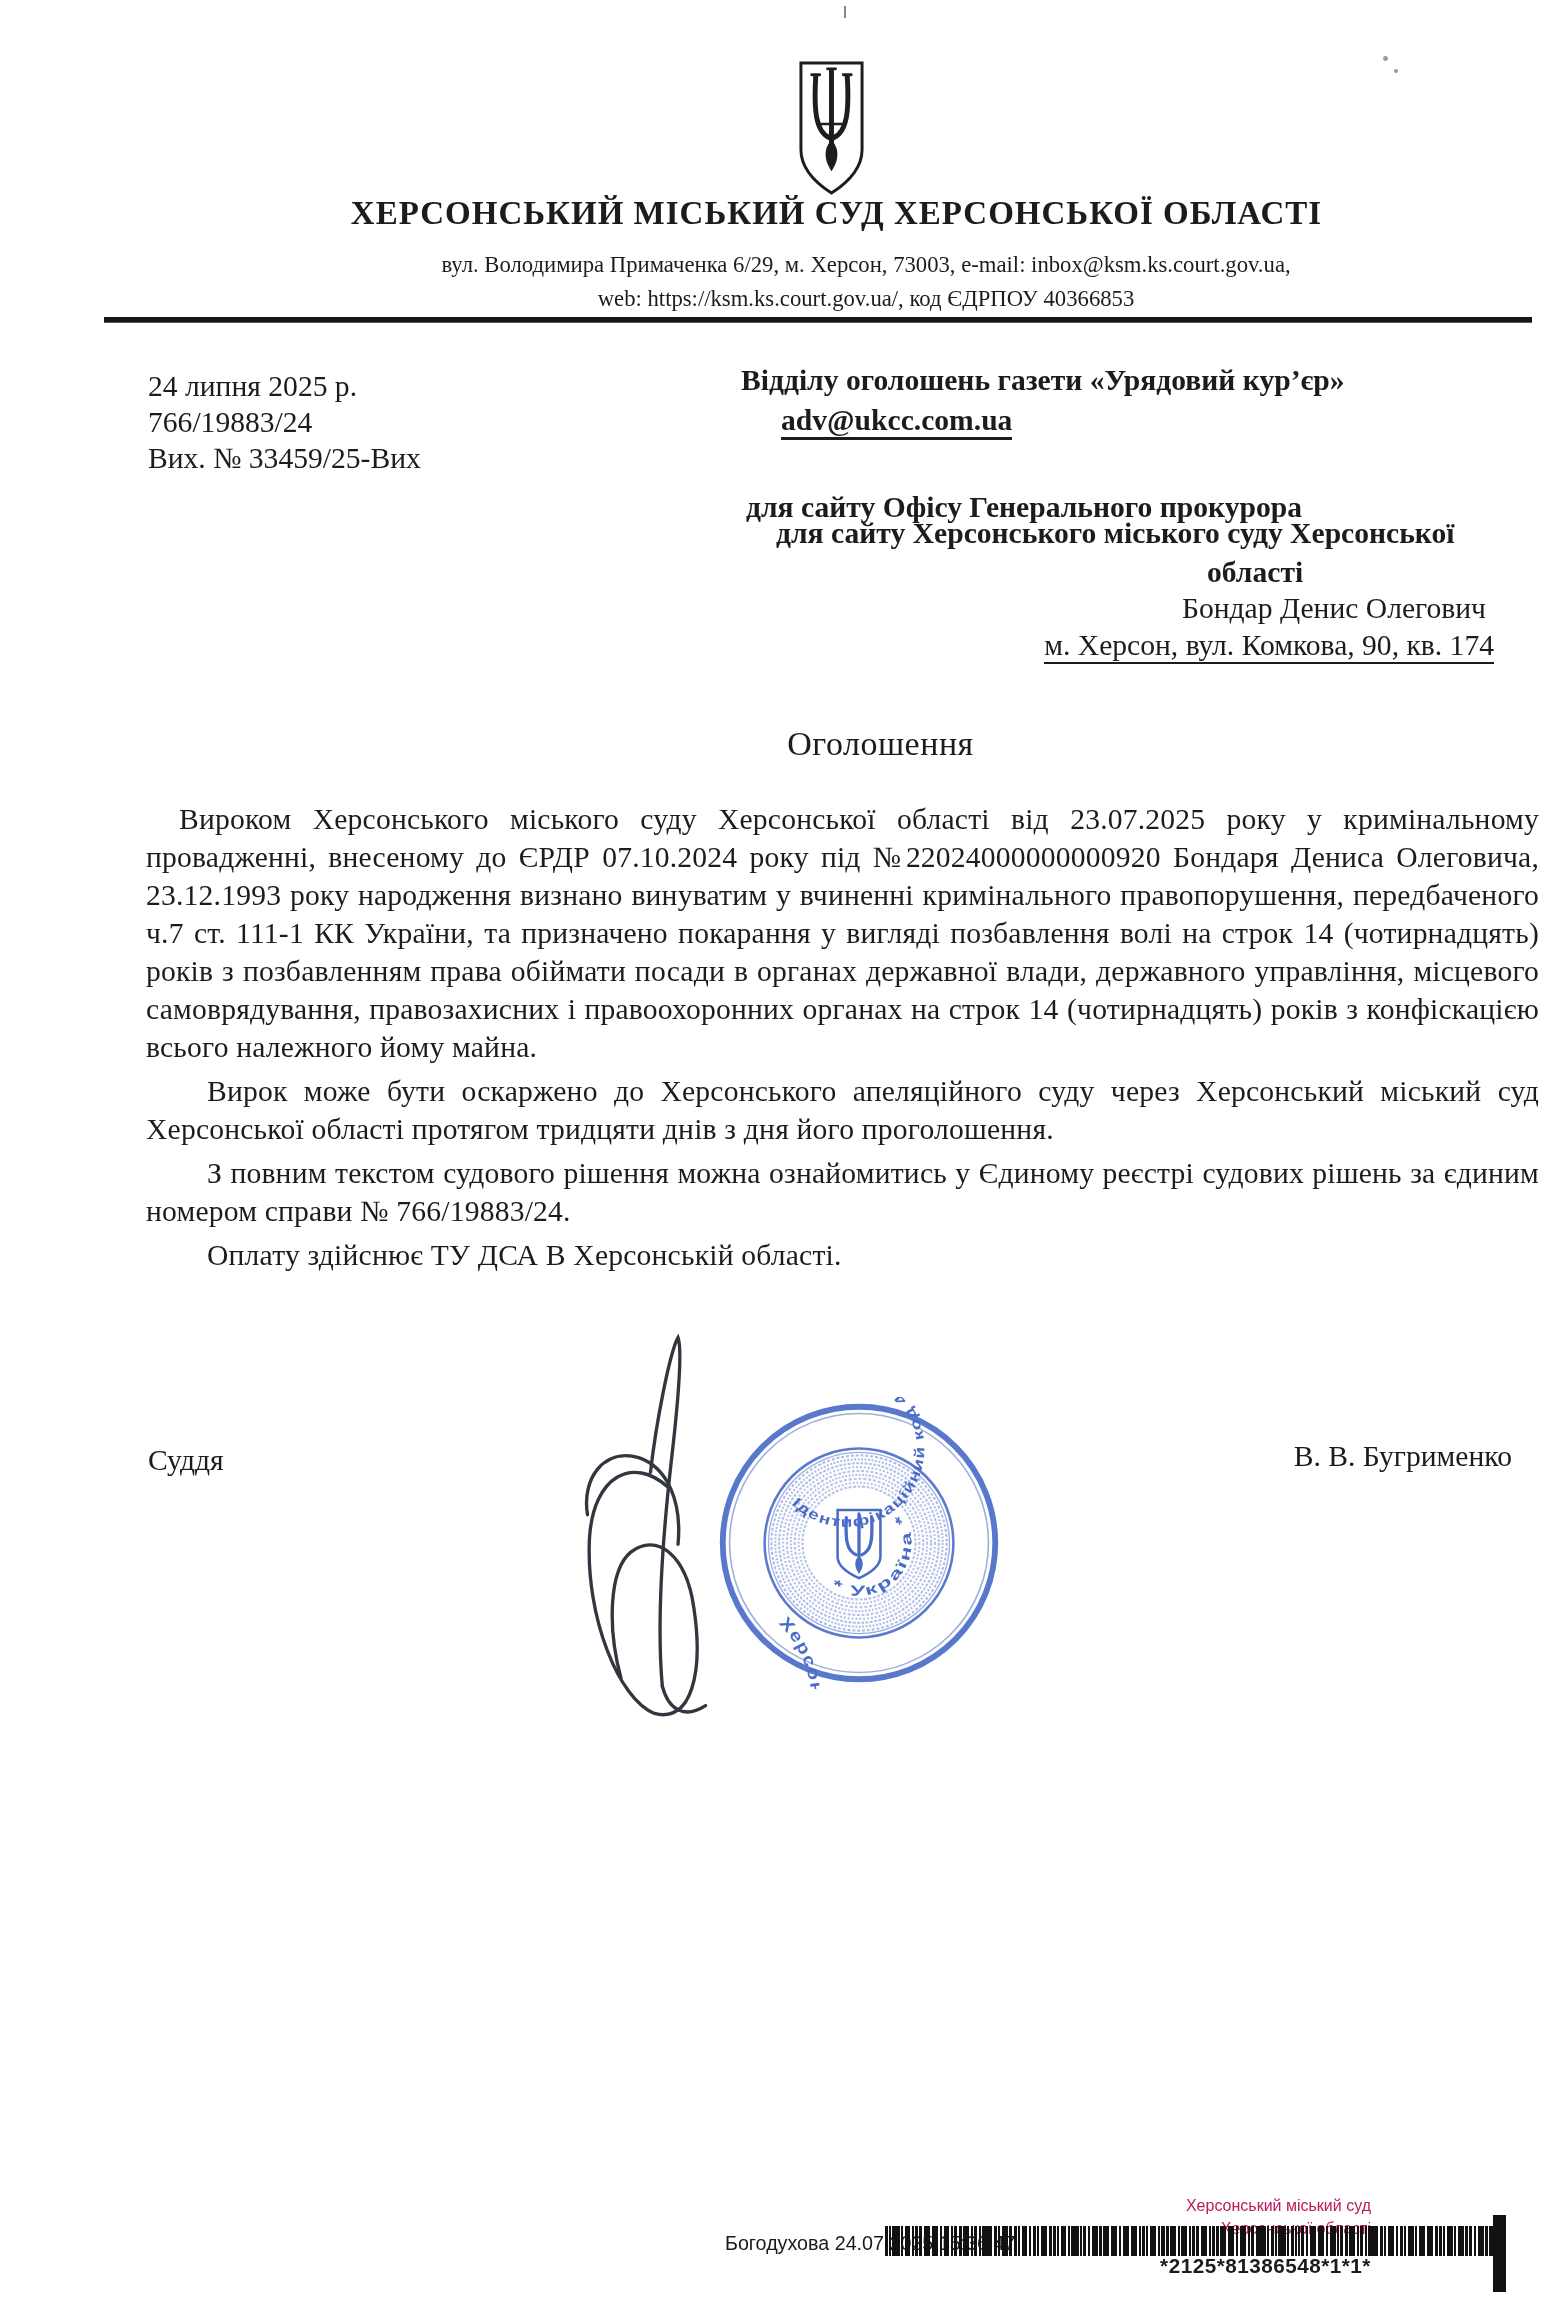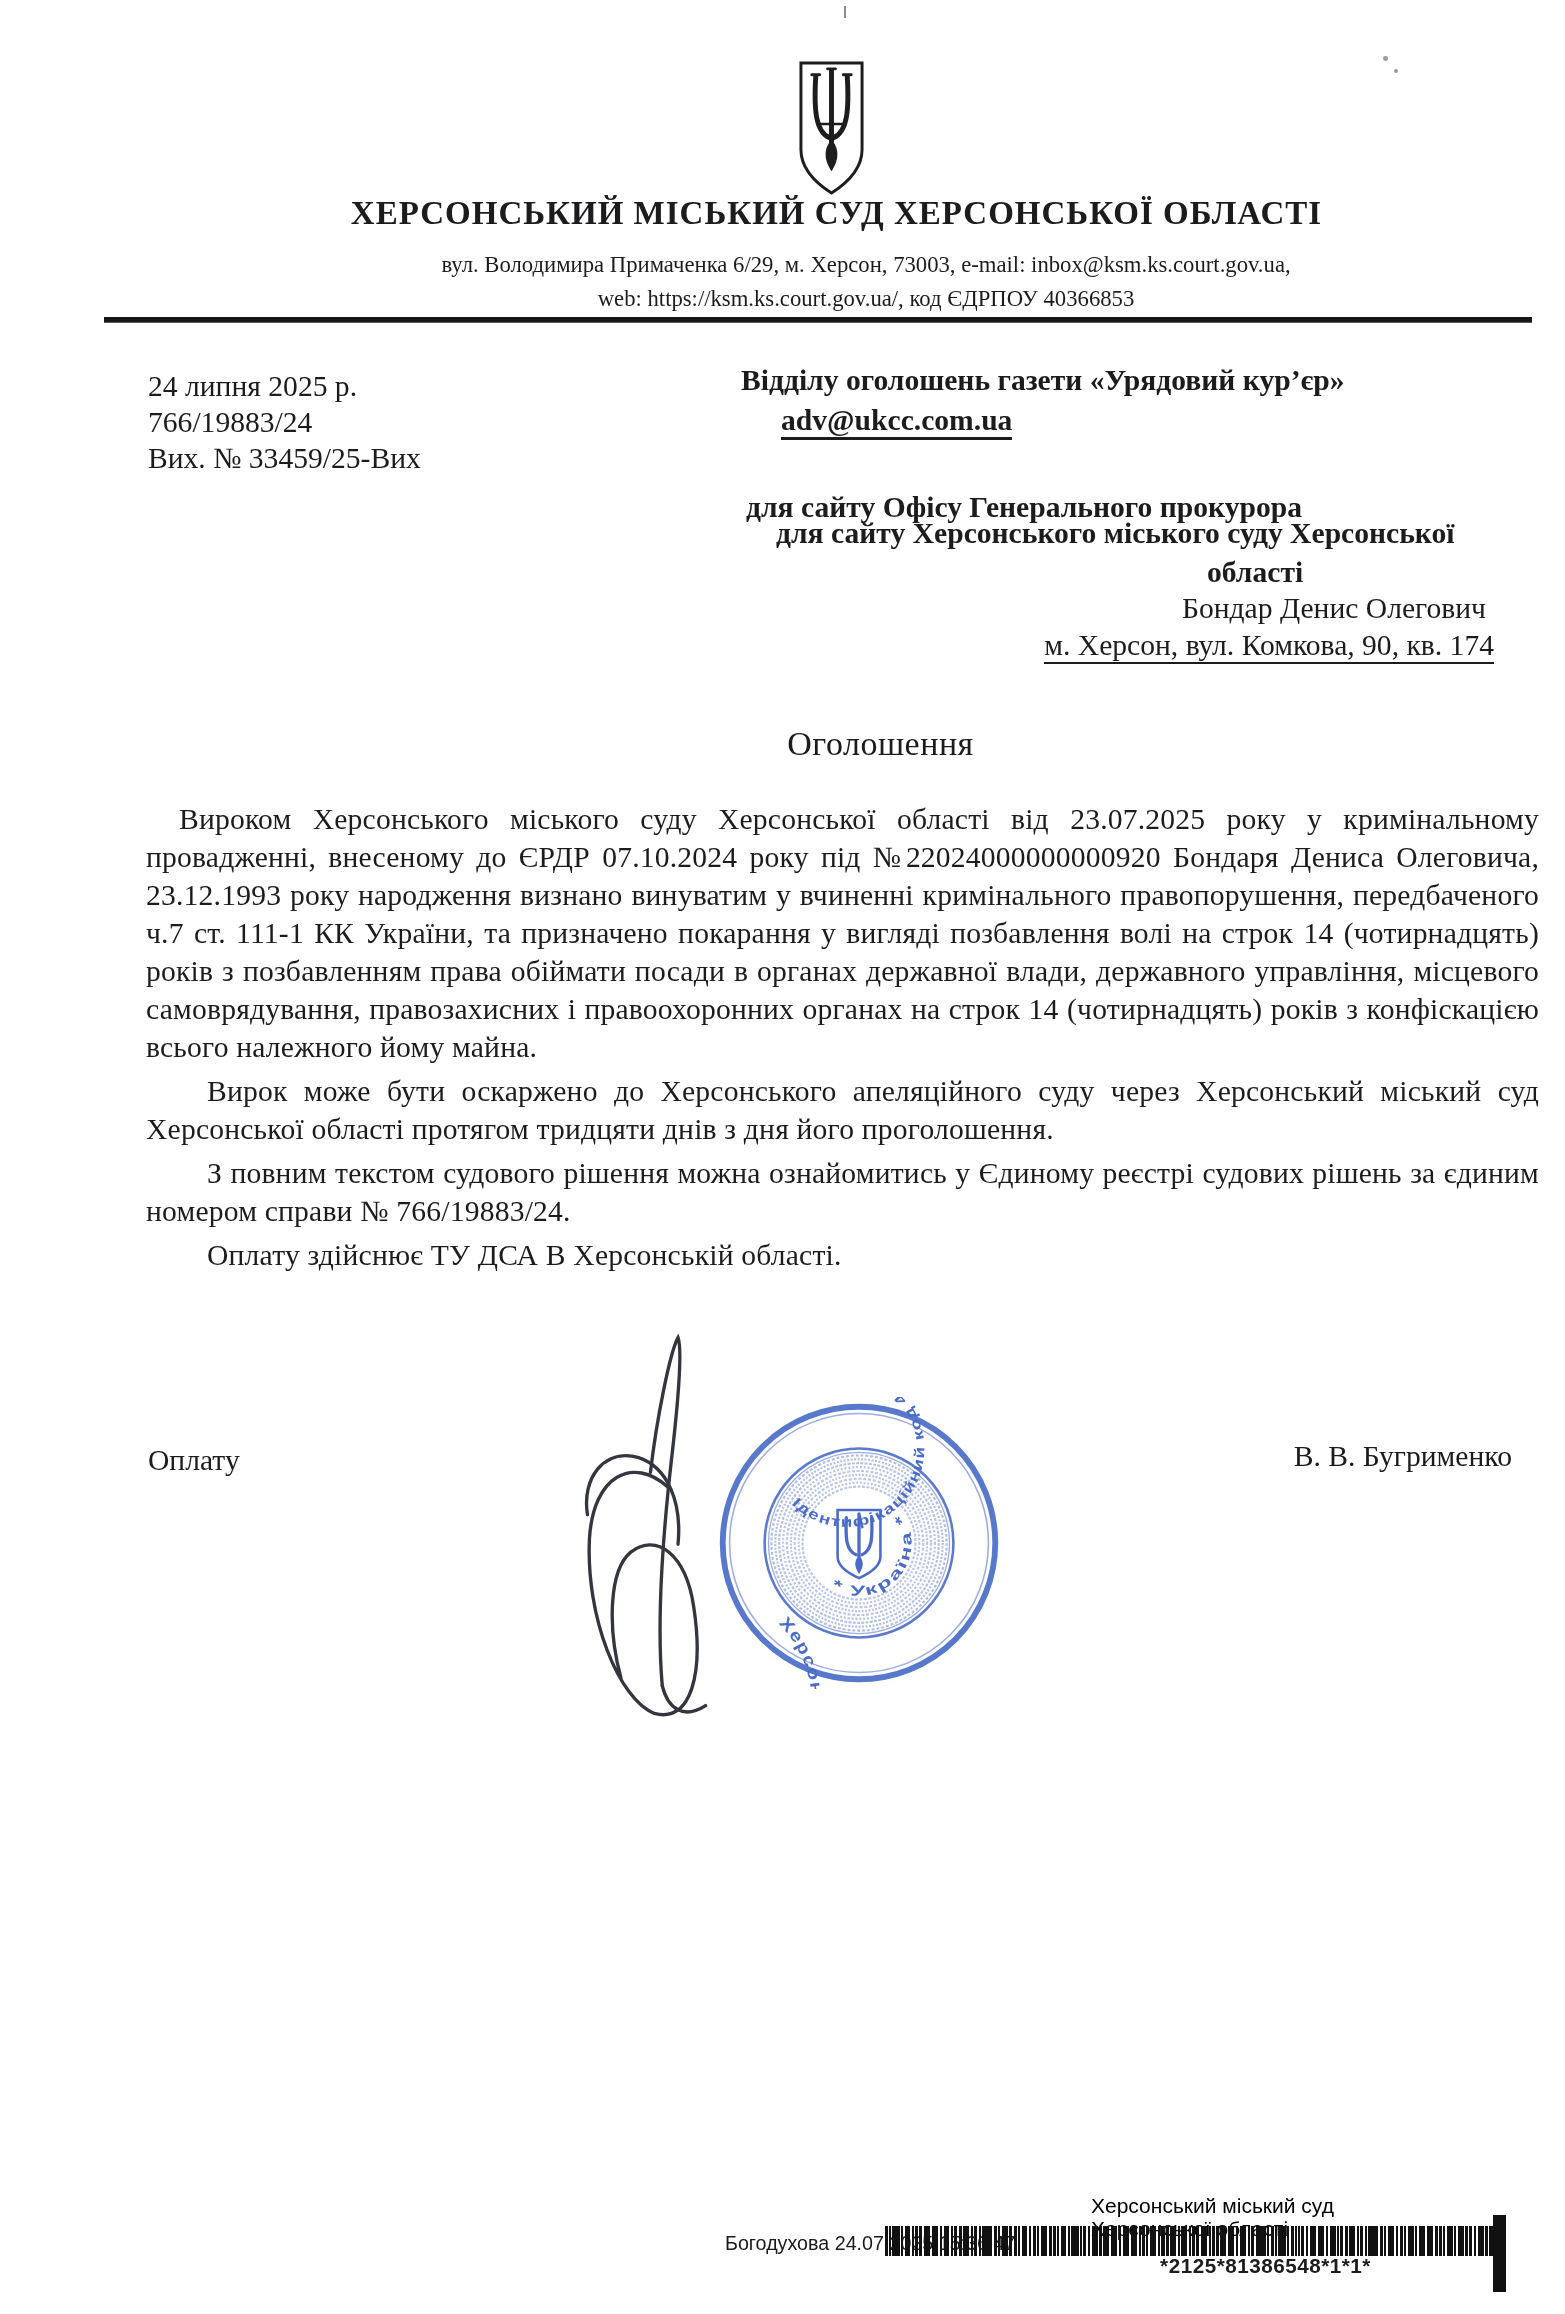--- a/index.html
+++ b/index.html
@@ -52,23 +52,23 @@
   .body-text p.ind1{text-indent:33px;}
   .body-text p.ind2{text-indent:61px;margin-top:5.9px;}
   
   .judge-label{top:1444px;left:148px;font-size:29.6px;}
   .judge-name{top:1440px;right:53px;font-size:29.6px;white-space:nowrap;margin-left:11px;}
   
   .stamp{top:1397px;left:713px;width:292px;height:292px;}
   .signature{top:1310px;left:552px;width:256px;height:433px;}
   
   .ft-court{
-    top:2195px;left:1091px;width:280px;text-align:left;
+    top:2195px;left:1091px;width:280px;text-align:right;
     font-family:"Liberation Sans", sans-serif;
-    font-size:21px;line-height:22.7px;color:#000000;
+    font-size:16px;line-height:22.7px;color:#be185d;
   }
   .ft-scan{
     top:2232px;left:725px;
     font-family:"Liberation Sans", sans-serif;
     font-size:19.7px;color:#1a1a1a;white-space:nowrap;
   }
   .barcode{
     top:2226px;left:885px;width:611px;height:29.6px;
     background-image:
       repeating-linear-gradient(90deg,#111 0 2px,transparent 2px 3.9px),
@@ -129,21 +129,21 @@
 
   <div class="abs doc-title">Оголошення</div>
 
   <div class="abs body-text">
     <p class="ind1">Вироком Херсонського міського суду Херсонської області від 23.07.2025 року у кримінальному провадженні, внесеному до ЄРДР 07.10.2024 року під №22024000000000920 Бондаря Дениса Олеговича, 23.12.1993 року народження визнано винуватим у вчиненні кримінального правопорушення, передбаченого ч.7 ст. 111-1 КК України, та призначено покарання у вигляді позбавлення волі на строк 14 (чотирнадцять) років з позбавленням права обіймати посади в органах державної влади, державного управління, місцевого самоврядування, правозахисних і правоохоронних органах на строк 14 (чотирнадцять) років з конфіскацією всього належного йому майна.</p>
     <p class="ind2">Вирок може бути оскаржено до Херсонського апеляційного суду через Херсонський міський суд Херсонської області протягом тридцяти днів з дня його проголошення.</p>
     <p class="ind2">З повним текстом судового рішення можна ознайомитись у Єдиному реєстрі судових рішень за єдиним номером справи № 766/19883/24.</p>
     <p class="ind2">Оплату здійснює  ТУ ДСА В Херсонській області.</p>
   </div>
 
-  <div class="abs judge-label">Оплату</div>
+  <div class="abs judge-label">Суддя</div>
   <div class="abs judge-name">В. В. Бугрименко</div>
 
   <svg class="abs signature" viewBox="0 0 260 440">
     <g fill="none" stroke="#33353f" stroke-width="3.4" stroke-linecap="round">
       <path d="M100,165 C106,112 120,42 128,28 C133,42 128,95 121,155 C112,235 106,315 112,382"></path>
       <path d="M118,180 C82,148 42,168 38,232 C34,312 68,396 104,410 C142,420 154,368 144,302 C136,248 106,226 80,246 C58,264 56,322 70,374"></path>
       <path d="M36,208 C30,172 52,140 88,150 C118,160 132,196 128,238"></path>
       <path d="M112,382 C118,406 134,416 156,402"></path>
     </g>
   </svg>

